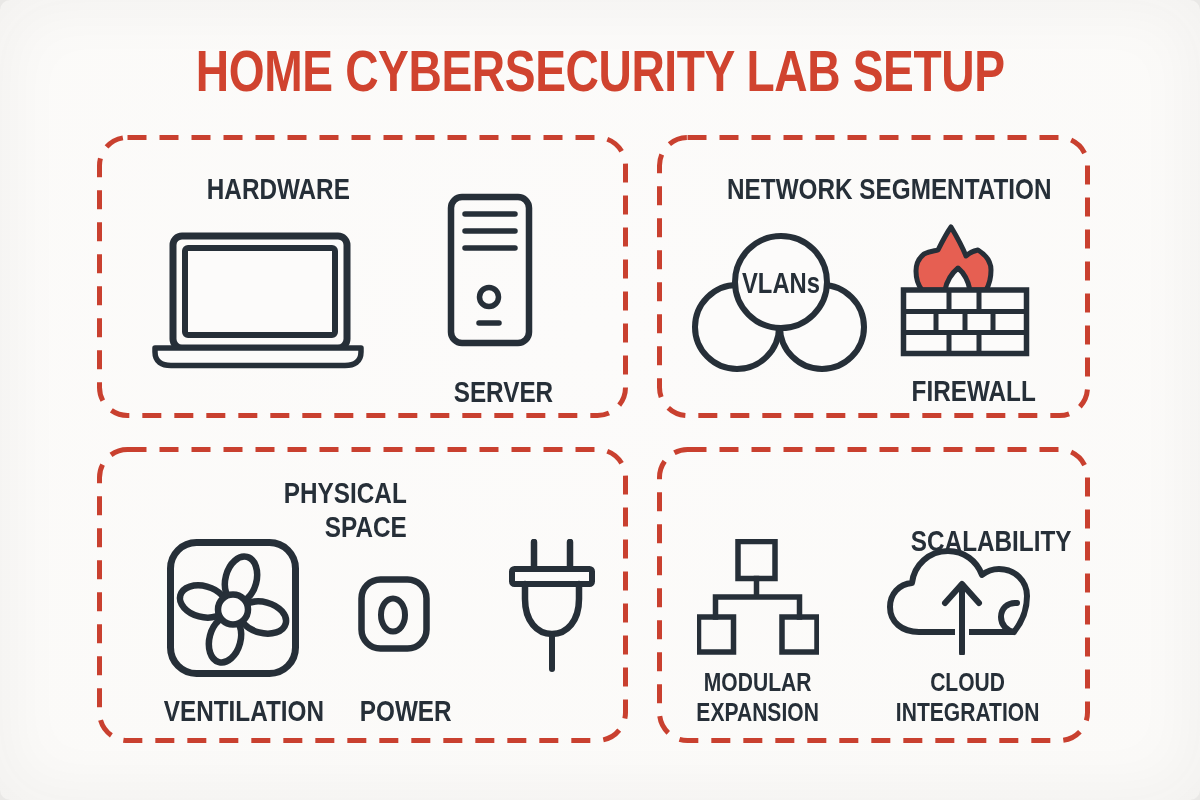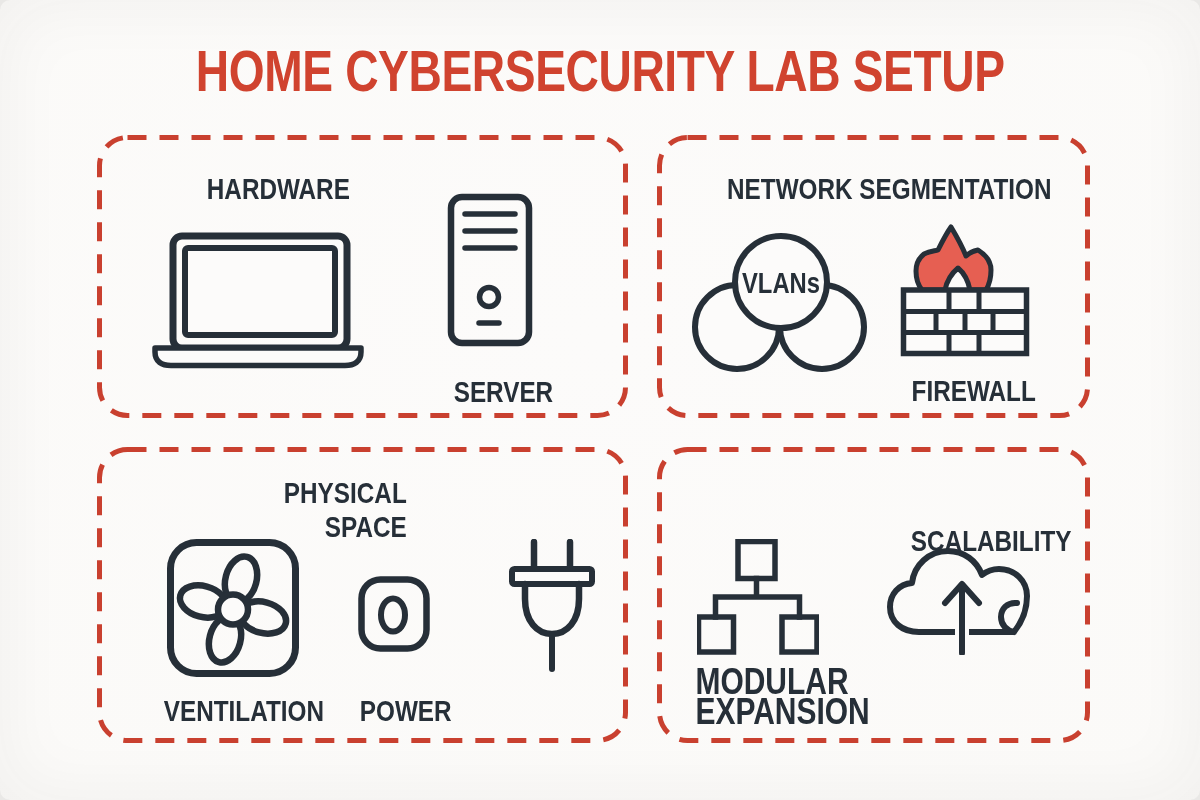--- a/index.html
+++ b/index.html
@@ -34,25 +34,25 @@
   .panel svg.border{position:absolute;left:0;top:0;}
   .heading{
     position:absolute;
     text-align:right;
     font-size:30px;line-height:34px;font-weight:700;
     color:#262f38;
   }
   .icon{position:absolute;}
   .iconlabel{
     position:absolute;
-    text-align:left;
+    text-align:center;
     font-size:30px;line-height:30px;font-weight:700;
     color:#262f38;
   }
-  .lab-sm{font-size:37px;}
+  .lab-sm{font-size:26px;}
 </style>
 </head>
 <body>
 
 <div class="stage">
 
   <div class="page-title">
     <span class="cond">HOME CYBERSECURITY LAB SETUP</span>
   </div>
 
@@ -179,15 +179,19 @@
     <svg class="icon" style="left:230px;top:92px;" width="148" height="116" viewBox="0 0 148 116">
       <path d="M130,64 C120,63 114,70 114,78 C114,86 120,92 127,93 L32,93
                C15,93 3,83 3,68 C3,55 12,45 25,44 C27,26 42,12 61,12
                C77,12 90,22 95,36 C100,32 106,30 112,30 C128,30 140,42 140,57
                C140,71 135,83 127,93" fill="none" stroke="#262f38" stroke-width="6" stroke-linecap="round" stroke-linejoin="round"></path>
       <path d="M75,84 V114" stroke="#fcfbfa" stroke-width="14" stroke-linecap="butt" fill="none"></path>
       <path d="M75,46 V114" stroke="#262f38" stroke-width="6" stroke-linecap="round" fill="none"></path>
       <path d="M58,64 L75,45 L92,64" fill="none" stroke="#262f38" stroke-width="6" stroke-linecap="round" stroke-linejoin="round"></path>
     </svg>
 
+    <div class="iconlabel lab-sm" style="left:222px;top:220px;width:168px;">
+      <span class="cond">CLOUD
+INTEGRATION</span>
+    </div>
   </div>
 
 </div>
 
 </body></html>

